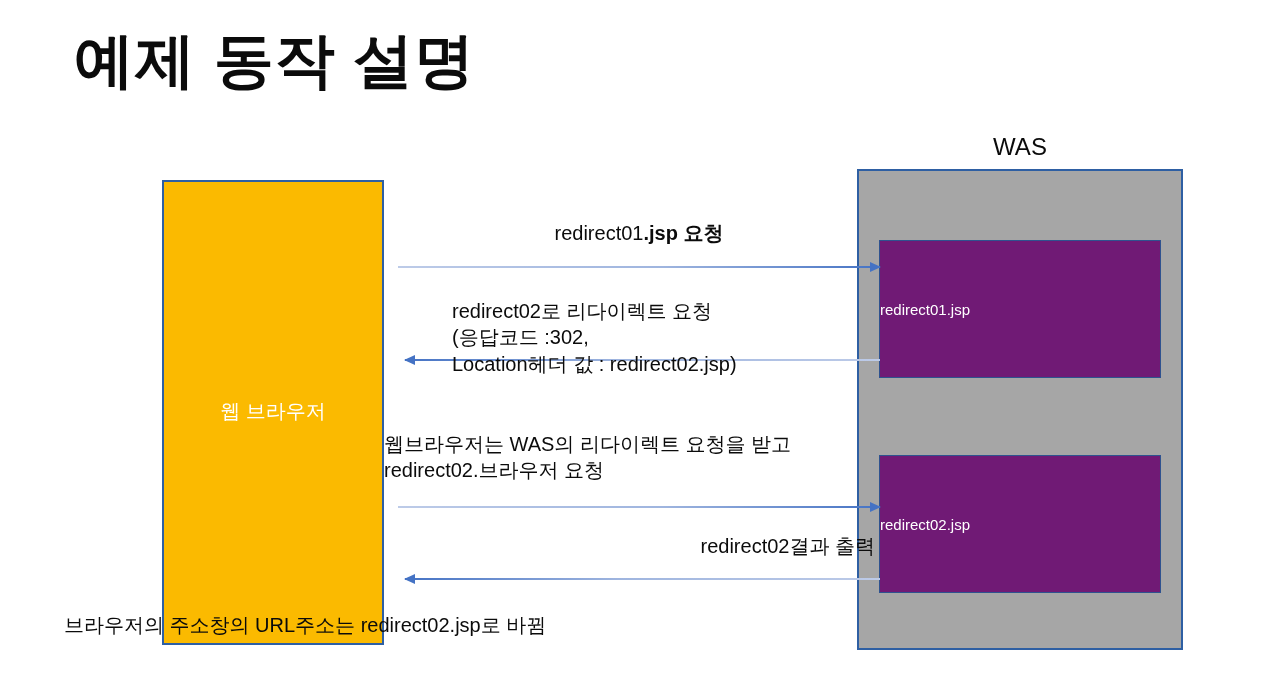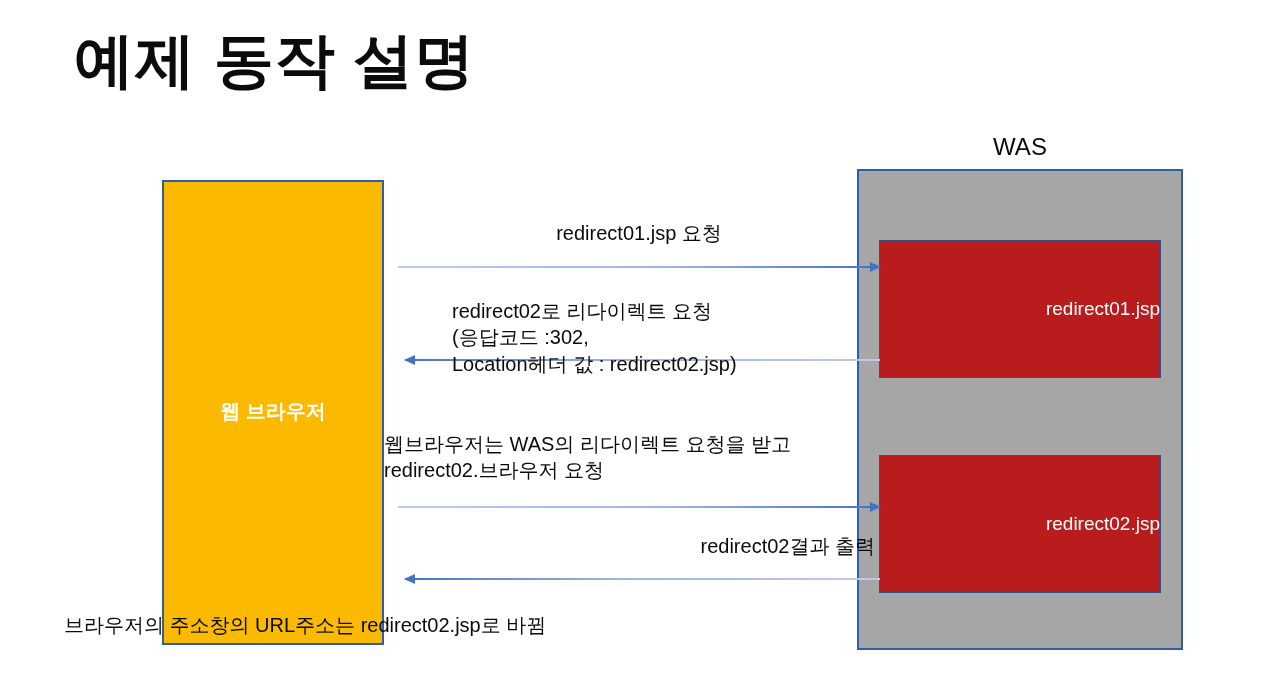--- a/index.html
+++ b/index.html
@@ -45,21 +45,20 @@
   }
   .browser-label {
     position: absolute;
     left: 162px;
     top: 398px;
     width: 222px;
     text-align: center;
     font-size: 20px;
     color: #ffffff;
     white-space: nowrap;
-    font-weight: bold;
   }
 
   
   .was-title {
     position: absolute;
     left: 857px;
     top: 133px;
     width: 326px;
     text-align: center;
     font-size: 24px;
@@ -72,28 +71,28 @@
     width: 326px;
     height: 481px;
     background: #A6A6A6;
     border: 2px solid #2E5FA3;
     box-sizing: border-box;
   }
 
   
   .jsp-box {
     position: absolute;
-    background: #b91c1c;
+    background: #701a75;
     border: 1px solid #2F528F;
     box-sizing: border-box;
     display: flex;
     align-items: center;
-    justify-content: flex-end;
+    justify-content: flex-start;
     color: #ffffff;
-    font-size: 19px;
+    font-size: 15px;
     white-space: nowrap;
   }
   #jsp-box-01 { left: 879px; top: 240px; width: 282px; height: 138px; }
   #jsp-box-02 { left: 879px; top: 455px; width: 282px; height: 138px; }
 
   
   .arrow {
     position: absolute;
     height: 2px;
   }
@@ -139,21 +138,21 @@
     color: #0b0b0b;
     white-space: nowrap;
     line-height: 1.32;
   }
   #label-req-01 {
     left: 398px;
     top: 220px;
     width: 482px;
     text-align: center;
   }
-  #label-req-01 .bold { font-weight: 400; text-align: center; }
+  #label-req-01 .bold { font-weight: 700; text-align: center; }
   #label-redirect {
     left: 452px;
     top: 274px;
     margin-top: 24px;
   }
   #label-browser-recv {
     left: 384px;
     top: 431px;
   }
   #label-result {

